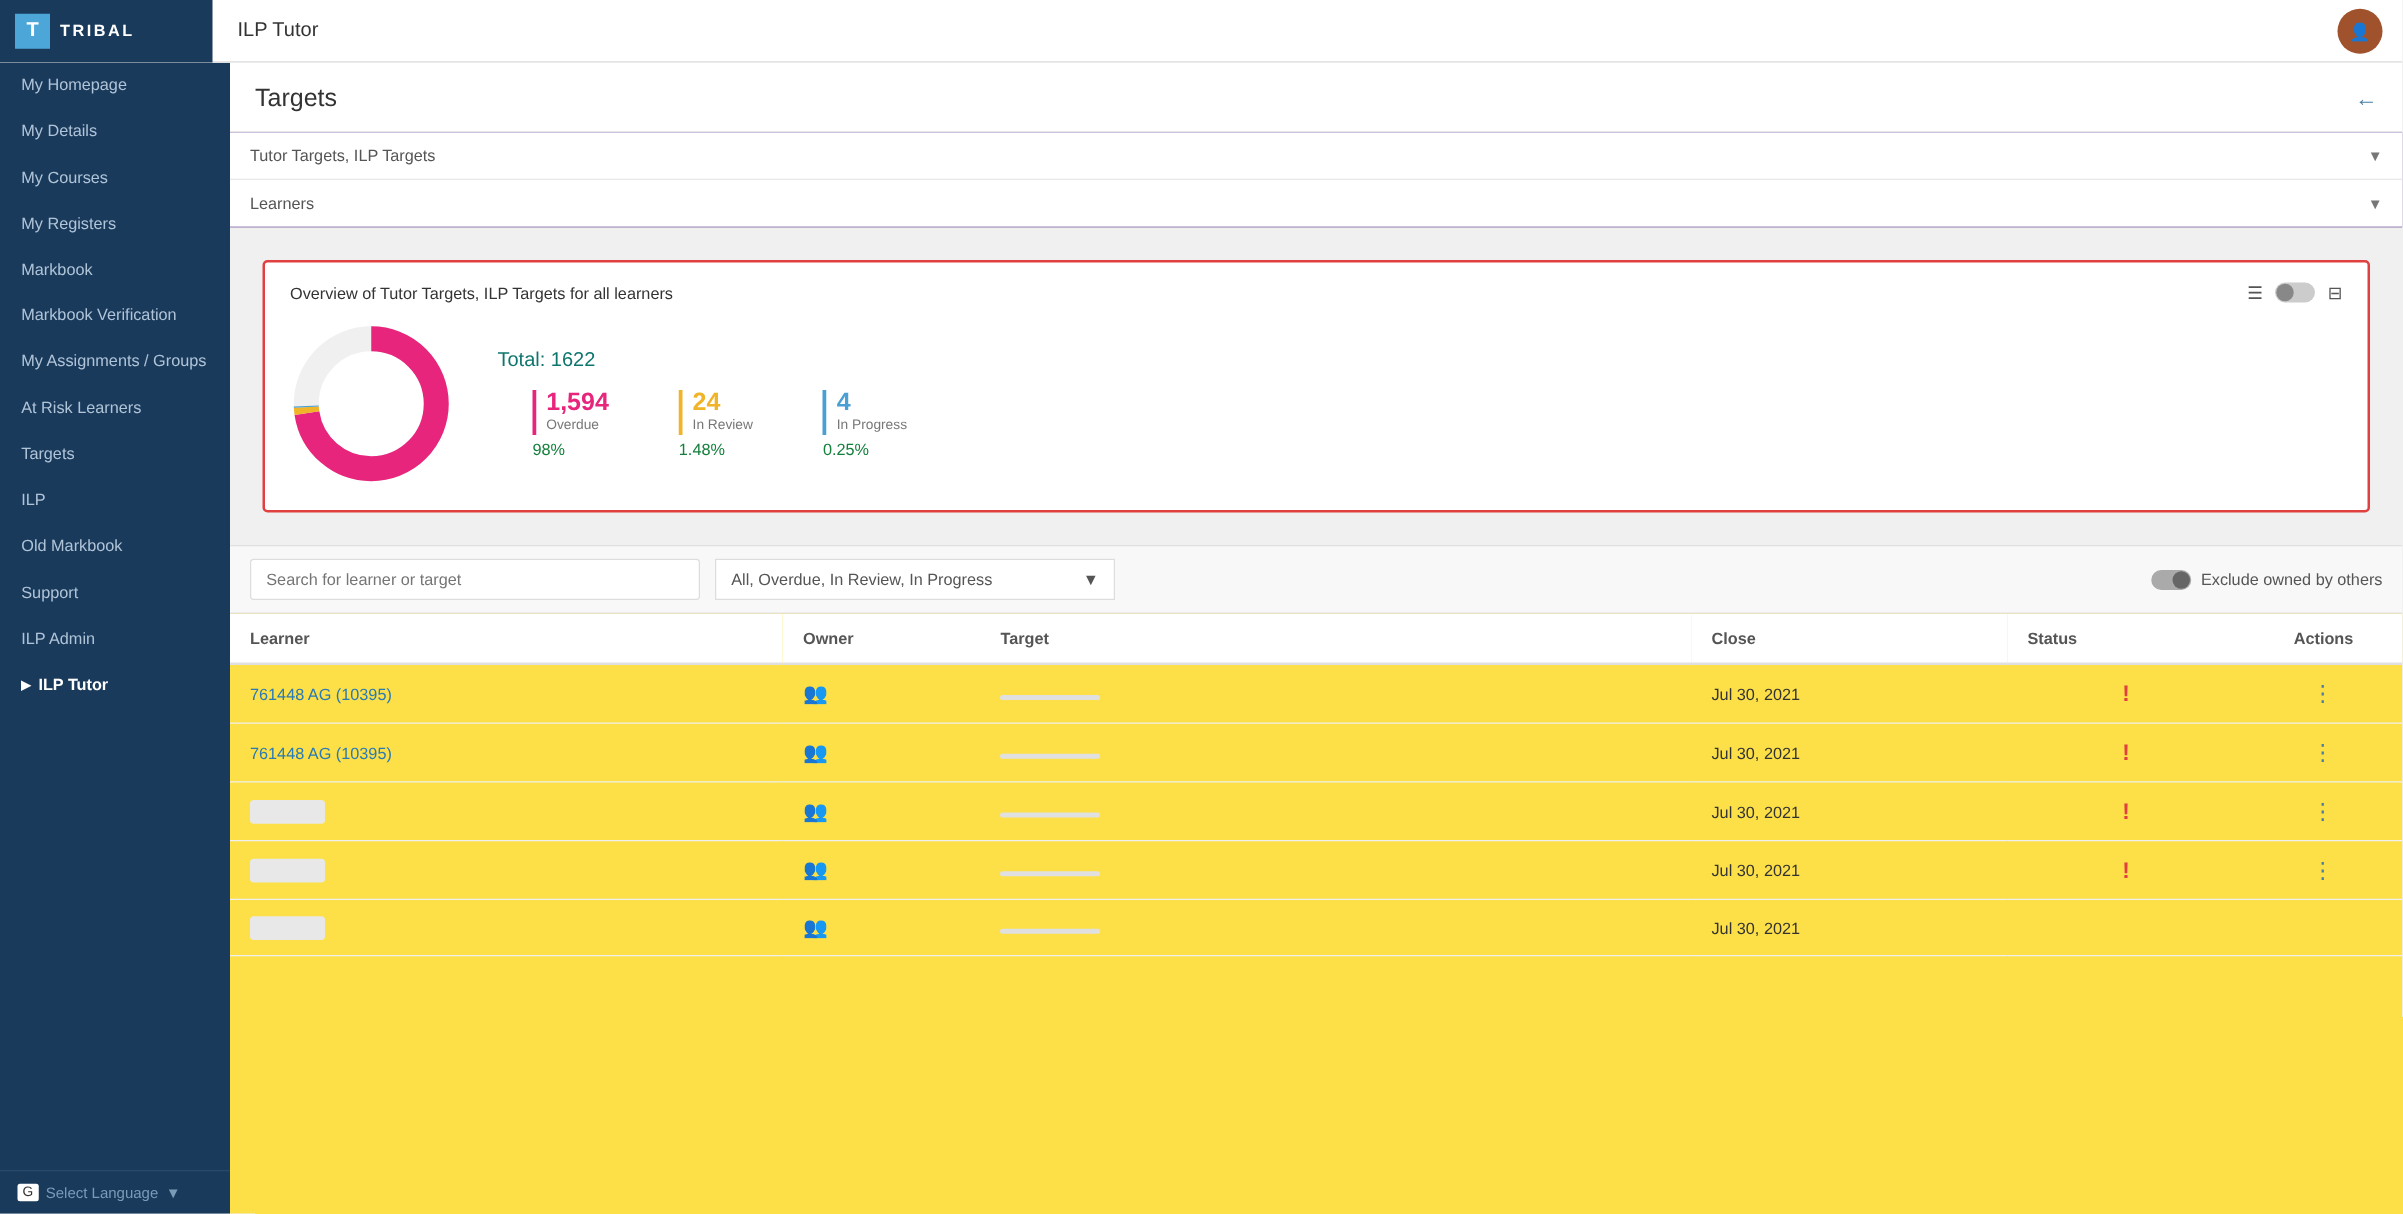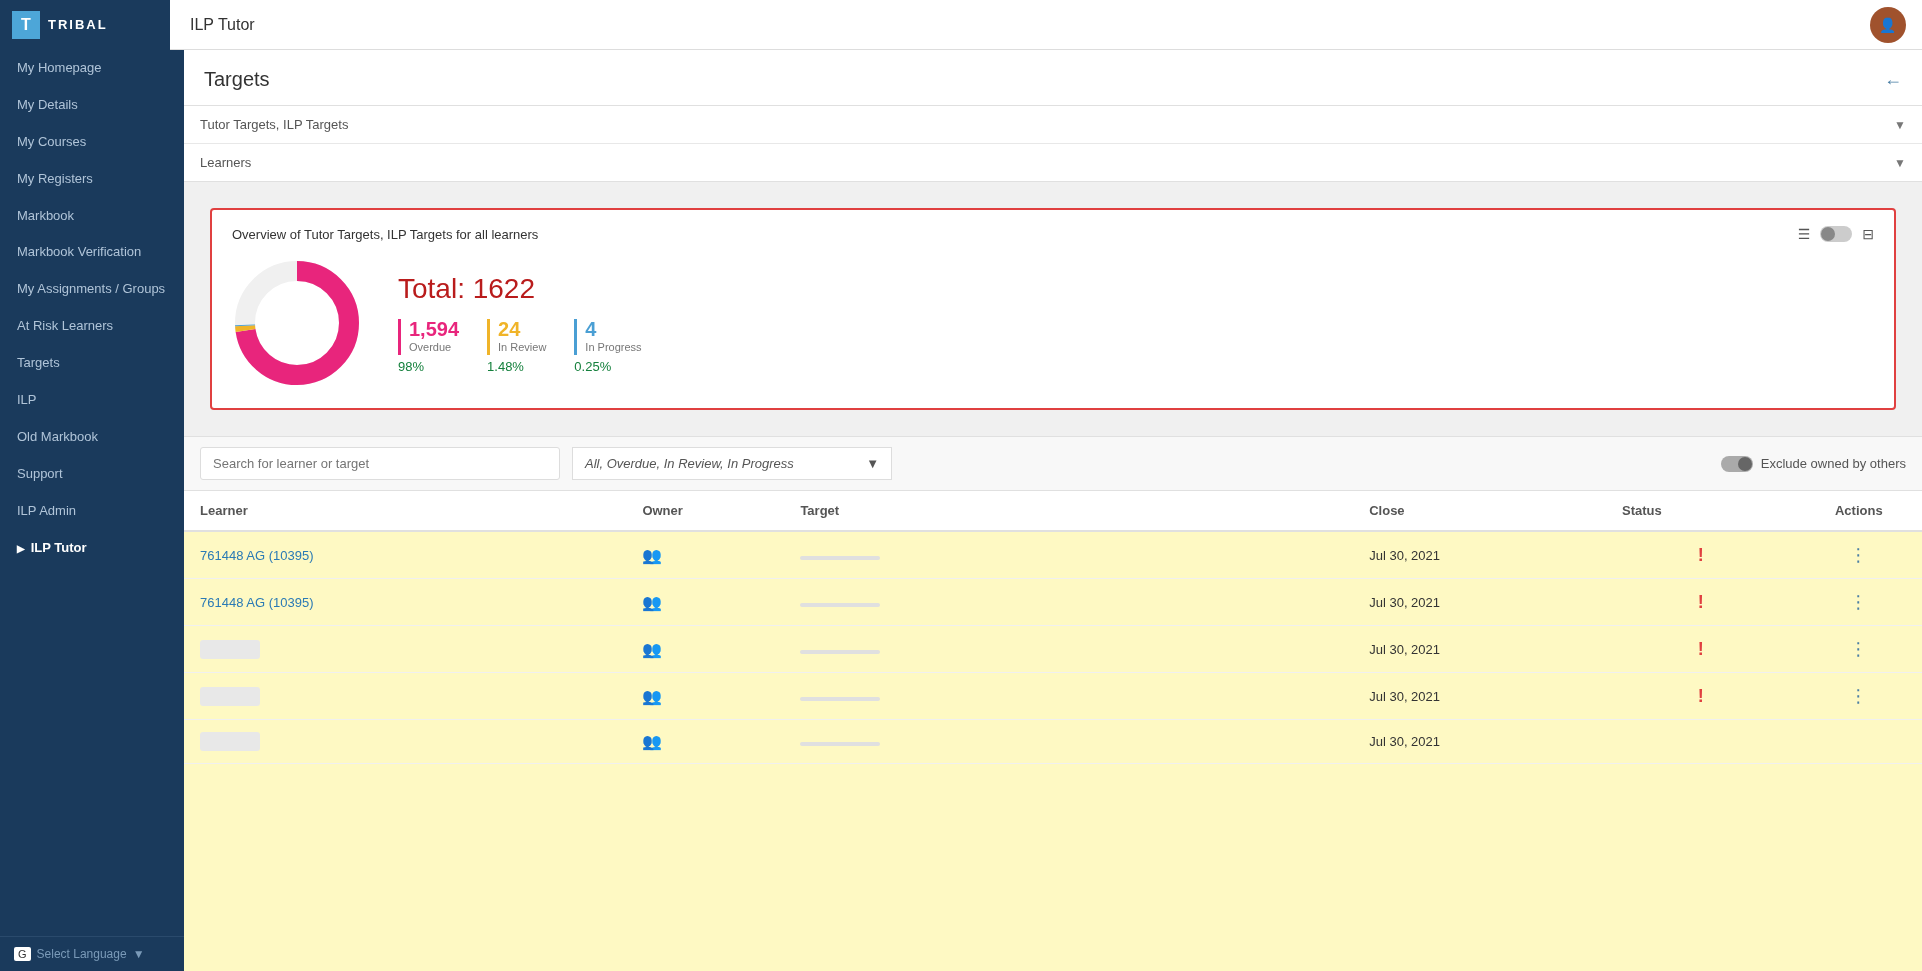--- a/index.html
+++ b/index.html
@@ -73,23 +73,23 @@
     .overview-header { display: flex; align-items: center; justify-content: space-between; margin-bottom: 16px; }
     .overview-title { font-size: 13px; color: #333; }
     .overview-icons { display: flex; align-items: center; gap: 10px; }
     .ov-icon { color: #555; font-size: 14px; cursor: pointer; }
 
     
     .overview-body { display: flex; align-items: center; gap: 36px; }
     .donut-container { position: relative; width: 130px; height: 130px; flex-shrink: 0; }
     .donut-svg { width: 130px; height: 130px; }
     .stats-area { display: flex; flex-direction: column; gap: 6px; }
-    .total-label { font-size: 28px; color: #b91c1c; margin-bottom: 8px; font-weight: normal; }
+    .total-label { font-size: 16px; color: #0f766e; margin-bottom: 8px; font-weight: normal; }
     .stats-row { display: flex; align-items: flex-start; gap: 28px; }
-    .stat-item { display: flex; flex-direction: column; }
+    .stat-item { display: flex; flex-direction: column; margin-left: 28px; }
     .stat-inner { display: flex; align-items: flex-start; }
     .stat-number { font-size: 20px; font-weight: bold; line-height: 1; }
     .stat-label { font-size: 11px; color: #777; margin-top: 2px; }
     .stat-pct { font-size: 13px; color: #15803d; margin-top: 4px; }
 
     
     .toggle-wrap { display: flex; align-items: center; gap: 4px; }
     .toggle-track {
       width: 32px; height: 16px; background: #ccc; border-radius: 8px; position: relative; cursor: pointer;
     }
@@ -103,32 +103,32 @@
       background: #f8f8f8; border-top: 1px solid #e0e0e0; border-bottom: 1px solid #e0e0e0;
       padding: 10px 16px; display: flex; align-items: center; gap: 12px;
     }
     .search-input {
       flex: 0 0 360px; padding: 8px 12px; border: 1px solid #ddd; border-radius: 3px;
       font-size: 13px; color: #4c1d95; background: #fff;
     }
     .status-select {
       flex: 0 0 320px; padding: 8px 12px; border: 1px solid #ddd; border-radius: 0;
       font-size: 13px; color: #555; background: #fff; display: flex; align-items: center;
-      justify-content: space-between; cursor: pointer; font-style: italic;
+      justify-content: space-between; cursor: pointer;
     }
     .exclude-toggle { margin-left: auto; display: flex; align-items: center; gap: 8px; font-size: 13px; color: #555; }
     .ex-track {
       width: 32px; height: 16px; background: #aaa; border-radius: 8px; position: relative;
     }
     .ex-thumb {
       width: 14px; height: 14px; background: #666; border-radius: 50%; position: absolute; top: 1px; right: 1px;
     }
 
     
-    .table-container { background: #fef9c3; flex: 1; overflow-y: auto; }
+    .table-container { background: #fde047; flex: 1; overflow-y: auto; }
     .data-table { width: 100%; border-collapse: collapse; }
     .data-table th {
       text-align: left; padding: 12px 16px; font-size: 13px; color: #555;
       font-weight: 600; border-bottom: 2px solid #e0e0e0; background: #fff;
     }
     .data-table td {
       padding: 12px 16px; font-size: 13px; color: #333; border-bottom: 1px solid #f0f0f0;
     }
     .learner-link { color: #2a7ab5; text-decoration: none; cursor: pointer; }
     .owner-icon { color: #4a7fa5; font-size: 16px; }

